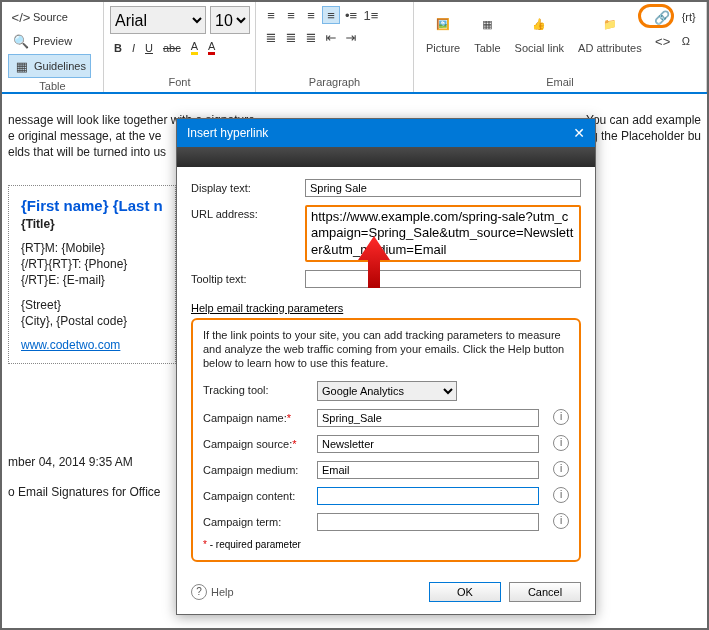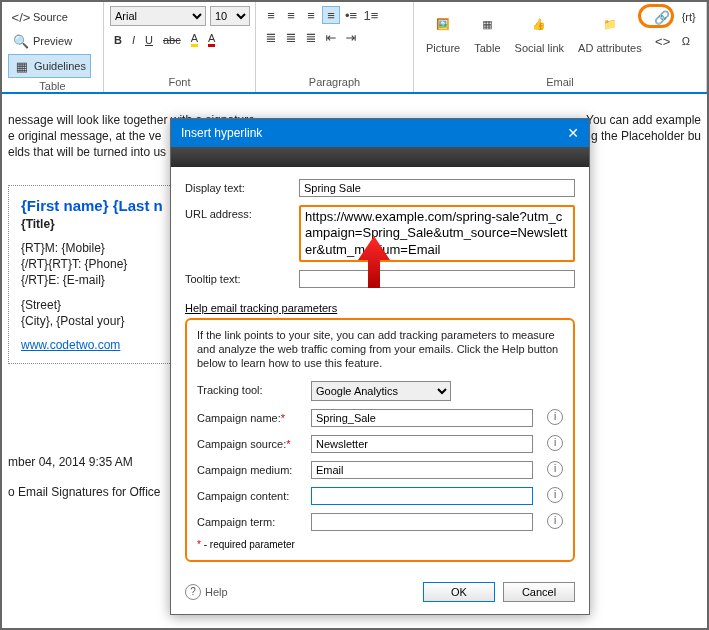--- a/index.html
+++ b/index.html
@@ -6,34 +6,34 @@
 body { font-family: "Segoe UI", Arial, sans-serif; font-size: 12px; background: #fff; width: 709px; height: 630px; overflow: hidden; position: relative; border: 2px solid #666; }
 
 
 .ribbon { display: flex; border-bottom: 2px solid #0078d7; background: #fff; height: 92px; }
 .ribbon-group { border-right: 1px solid #d0d0d0; padding: 4px 6px 2px; display: flex; flex-direction: column; }
 .ribbon-group-body { flex: 1; display: flex; align-items: flex-start; gap: 4px; }
 .ribbon-group-label { text-align: center; font-size: 11px; color: #555; padding: 2px 0; }
 .rb { display: flex; align-items: center; gap: 3px; padding: 2px 4px; cursor: pointer; font-size: 11px; color: #333; }
 .rb.sel { background: #cde6f7; border: 1px solid #7bb8e8; }
 .vcol { display: flex; flex-direction: column; gap: 2px; }
-.font-select { font-size: 11px; height: 20px; border: 1px solid #aaa; }
+.font-select { font-size: 16px; height: 28px; border: 1px solid #aaa; }
 .icon16 { width: 18px; height: 18px; display: flex; align-items: center; justify-content: center; font-size: 13px; color: #444; }
 .big-btn { display: flex; flex-direction: column; align-items: center; gap: 2px; padding: 2px 6px; cursor: pointer; font-size: 11px; color: #444; }
 .big-btn .il { height: 32px; display:flex; align-items:center; }
 .hl-circle { position: absolute; border: 3px solid #f57c00; border-radius: 14px; pointer-events: none; }
 
 
 .doc { position: absolute; top: 94px; left: 0; right: 0; bottom: 0; padding: 16px 6px; background: #fff; color: #222; font-size: 12px; line-height: 1.35; }
 .doc .sigbox { border: 1px dotted #888; padding: 10px 12px; margin-top: 24px; }
 .ph-blue { color: #0057d8; font-weight: bold; font-size: 15px; }
 .link { color: #0066cc; text-decoration: underline; }
 
 
-.dialog { position: absolute; top: 116px; left: 168px; width: 420px; background: #fff; border: 1px solid #666; box-shadow: 0 2px 12px rgba(0,0,0,0.35); font-size: 11px; }
+.dialog { position: absolute; top: 116px; left: 174px; width: 420px; background: #fff; border: 1px solid #666; box-shadow: 0 2px 12px rgba(0,0,0,0.35); font-size: 11px; }
 .dlg-title { background: #0078d7; color: #fff; padding: 6px 10px; display: flex; justify-content: space-between; align-items: center; font-size: 12px; }
 .dlg-title .x { cursor: pointer; font-size: 14px; }
 .dlg-bar { height: 20px; background: linear-gradient(#4b4b4b,#2b2b2b); }
 .dlg-body { padding: 12px 14px 10px; }
 .frow { display: flex; align-items: flex-start; margin-bottom: 8px; gap: 14px; }
 .flabel { width: 100px; padding-top: 3px; color: #222; }
 .finput { flex: 1; border: 1px solid #888; background: #fff; padding: 2px 4px; font-size: 11px; font-family: inherit; }
 .url-box { border: 2px solid #f57c00; border-radius: 2px; padding: 2px 4px; font-size: 13px; line-height: 1.25; background: #fff; word-break: break-all; }
 .hide-label { color: #000; text-decoration: underline; margin: 6px 0 4px; display: inline-block; cursor: pointer; }
 .track-box { border: 2px solid #f57c00; border-radius: 6px; padding: 8px 10px 10px; }
@@ -183,21 +183,21 @@
 
   <div class="sigbox" style="width:168px">
     <div class="ph-blue">{First name} {Last n</div>
     <div style="font-weight:bold">{Title}</div>
     <div style="height:8px"></div>
     <div>{RT}M: {Mobile}</div>
     <div>{/RT}{RT}T: {Phone}</div>
     <div>{/RT}E: {E-mail}</div>
     <div style="height:8px"></div>
     <div>{Street}</div>
-    <div>{City}, {Postal your}</div>
+    <div>{City}, {Postal code}</div>
     <div style="height:8px"></div>
     <a class="link">www.codetwo.com</a>
   </div>
 
   <div style="margin-top:90px">mber 04, 2014 9:35 AM</div>
   <div style="margin-top:14px">o Email Signatures for Office</div>
 </div>
 
 <div class="dialog">
   <div class="dlg-title">

